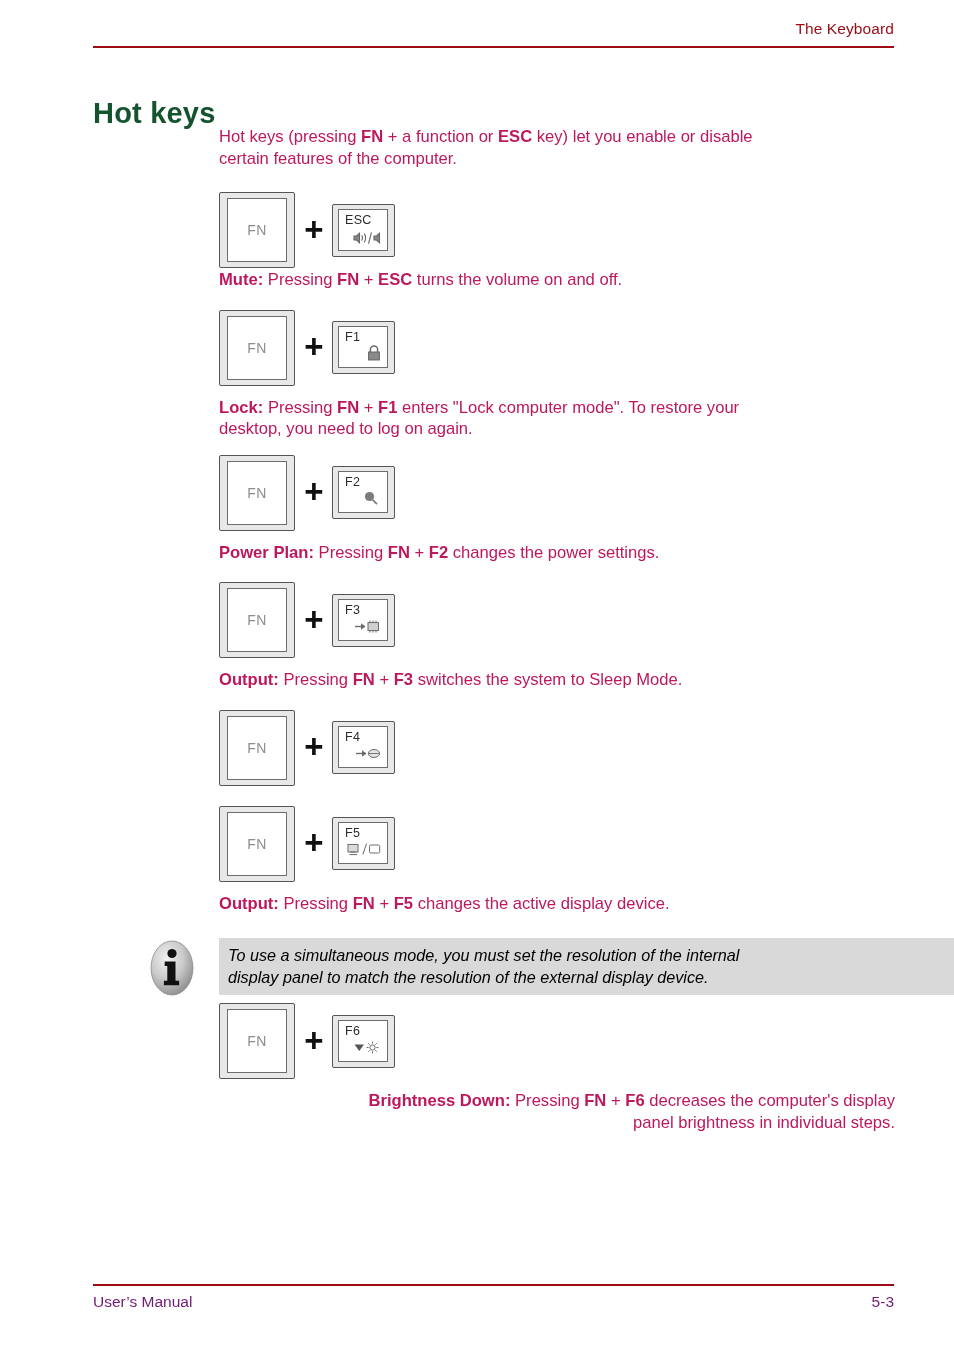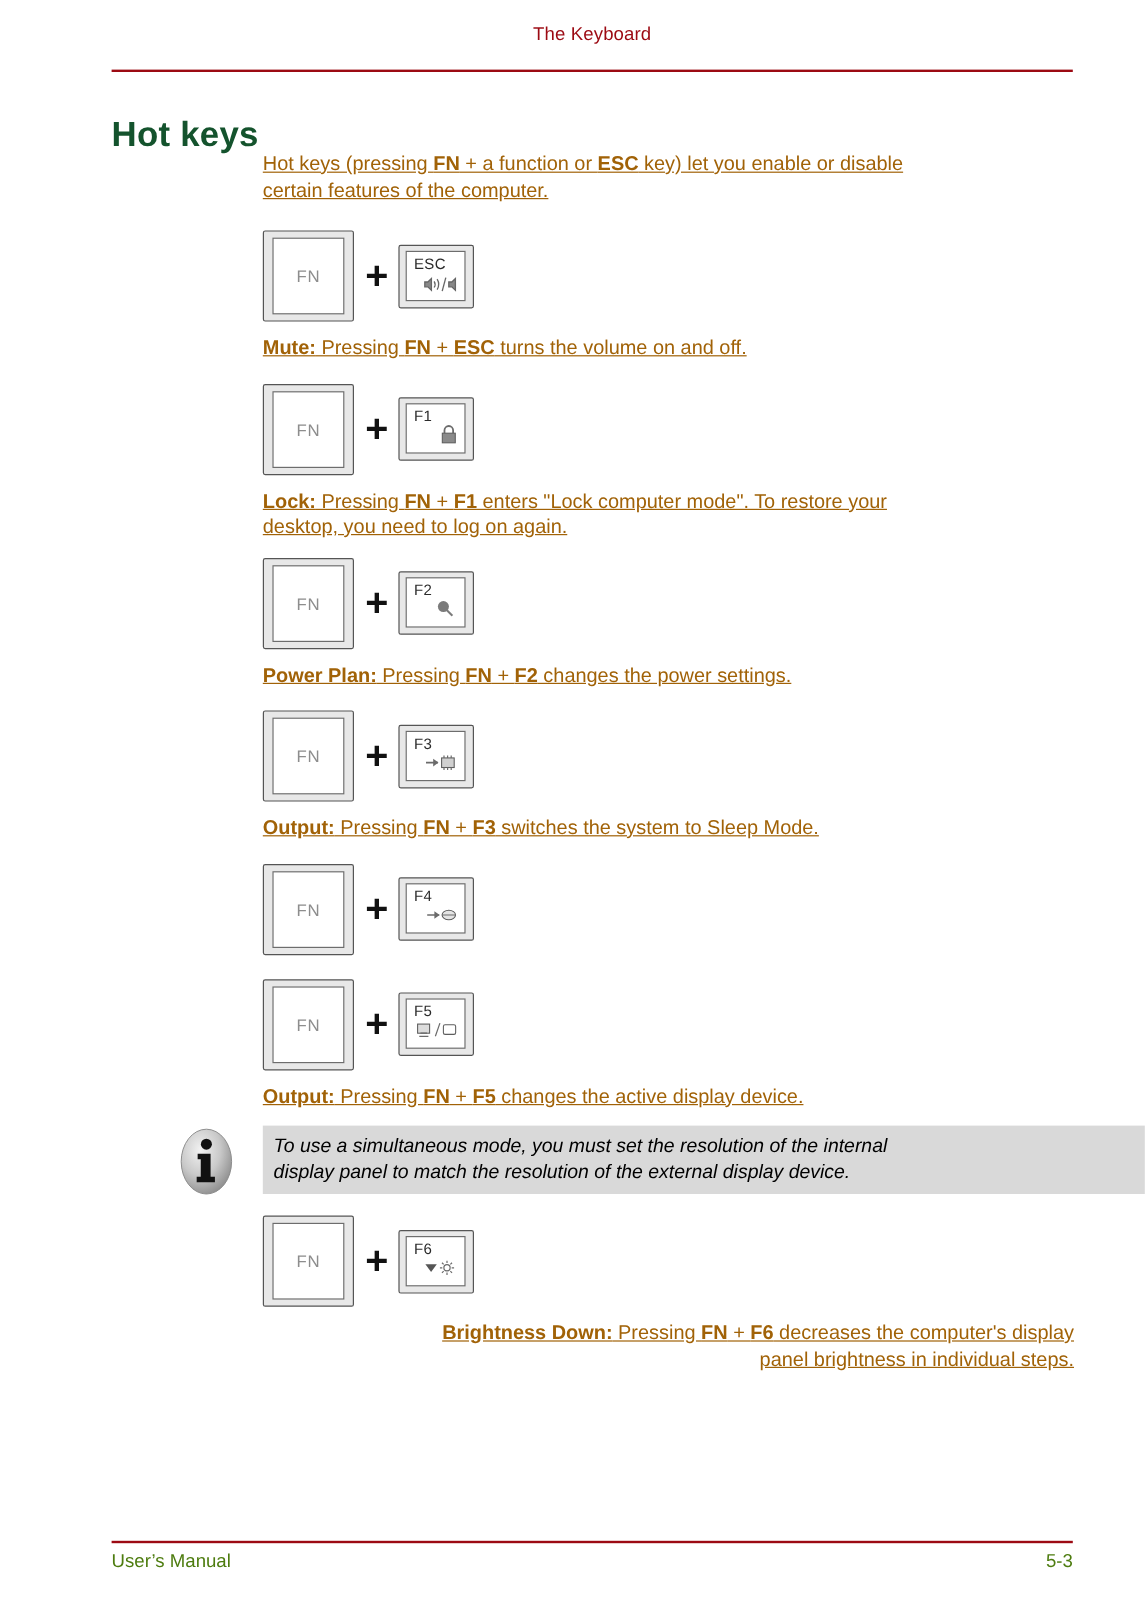--- a/index.html
+++ b/index.html
@@ -23,25 +23,25 @@
   }
 
   
   .header {
     position: absolute;
     left: 93px;
     top: 20px;
     width: 801px;
   }
   .header-title {
-    text-align: center;
+    text-align: right;
     color: #9c0a13;
     font-size: 15.5px;
     letter-spacing: 0.1px;
-    padding-bottom: 20px;
+    padding-bottom: 8px;
   }
   .header-rule {
     height: 2.2px;
     background: #9c0a13;
     width: 100%;
   }
 
   
   .section-title {
     position: absolute;
@@ -57,22 +57,21 @@
   .content {
     position: absolute;
     left: 219px;
     top: 126px;
     width: 676px;
   }
   p.body-text {
     margin: 0;
     font-size: 16.6px;
     line-height: 21.5px;
-    color: #a16207;
-    text-decoration: underline;
+    color: #be185d;
   }
   p.body-text b { font-weight: bold; }
 
   .note-text {
     font-style: italic;
   }
 
   
   .keyrow {
     display: flex;
@@ -184,21 +183,21 @@
   }
   .footer-rule {
     height: 1.6px;
     background: #9c0a13;
     width: 100%;
   }
   .footer-row {
     display: flex;
     justify-content: space-between;
     padding-top: 7px;
-    color: #4d7c0f;
+    color: #701a75;
     font-size: 15.5px;
   }
 
   .blk { display: block; }
 </style>
 </head>
 <body>
 
 <div class="page">
 
@@ -238,21 +237,21 @@
                   <path d="M16.5 12.6 L19.5 1.4" stroke="#666"></path>
                   <path d="M22 5 h2.5 L27.5 2.2 v9.6 L24.5 9 H22 Z" fill="#888" stroke="#666"></path>
                 </g>
               </svg>
             </span>
           </div>
         </div>
       </div>
     </div>
 
-    <p class="body-text" style="margin-top:10px;">
+    <p class="body-text" style="">
       <b>Mute:</b><span> Pressing </span><b>FN</b><span> + </span><b>ESC</b><span> turns the volume on and off.</span>
     </p>
 
     <div class="keyrow" style="margin-top:18px;">
       <div class="fn-key">
         <div class="key-outer">
           <div class="key-inner">
             <span class="fn-label">FN</span>
           </div>
         </div>

